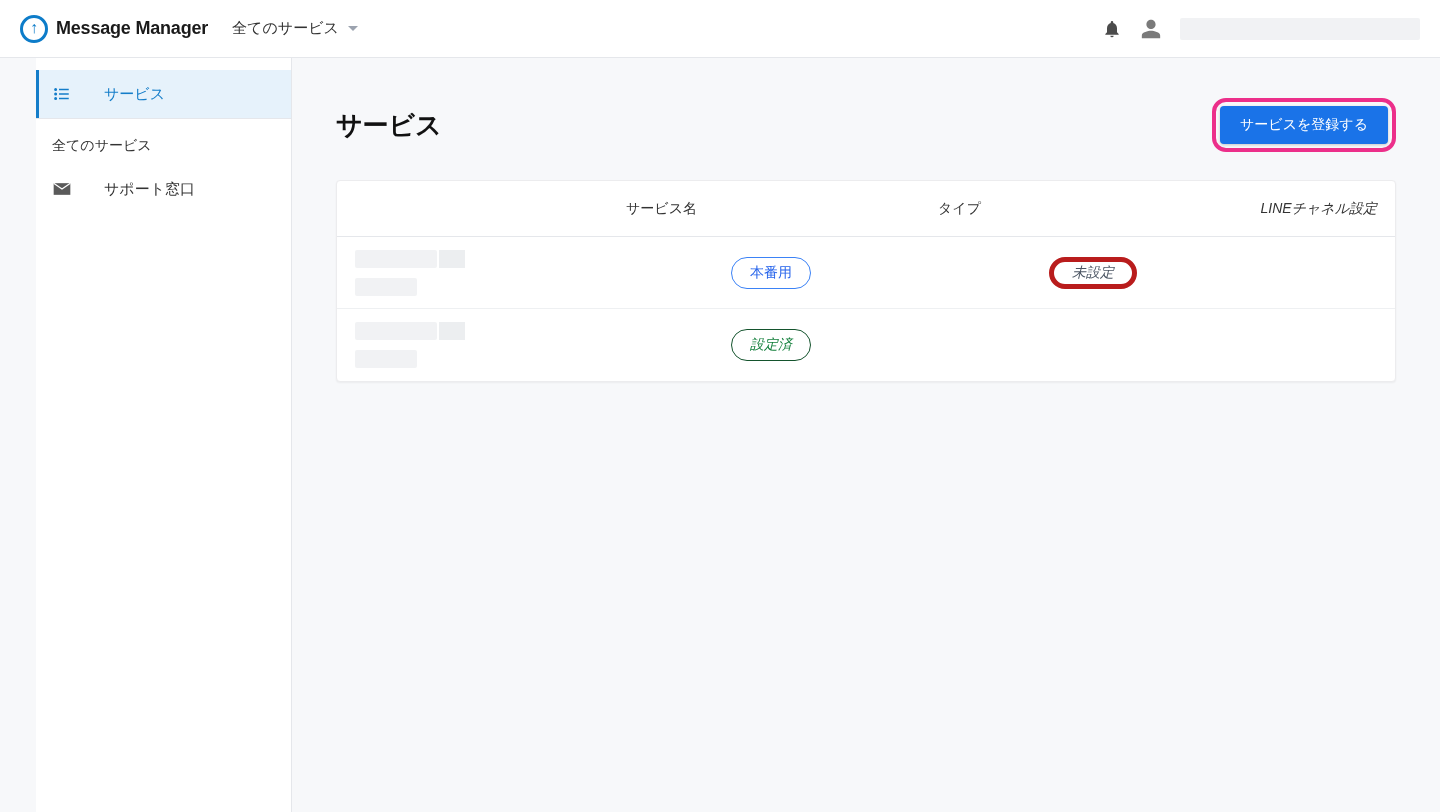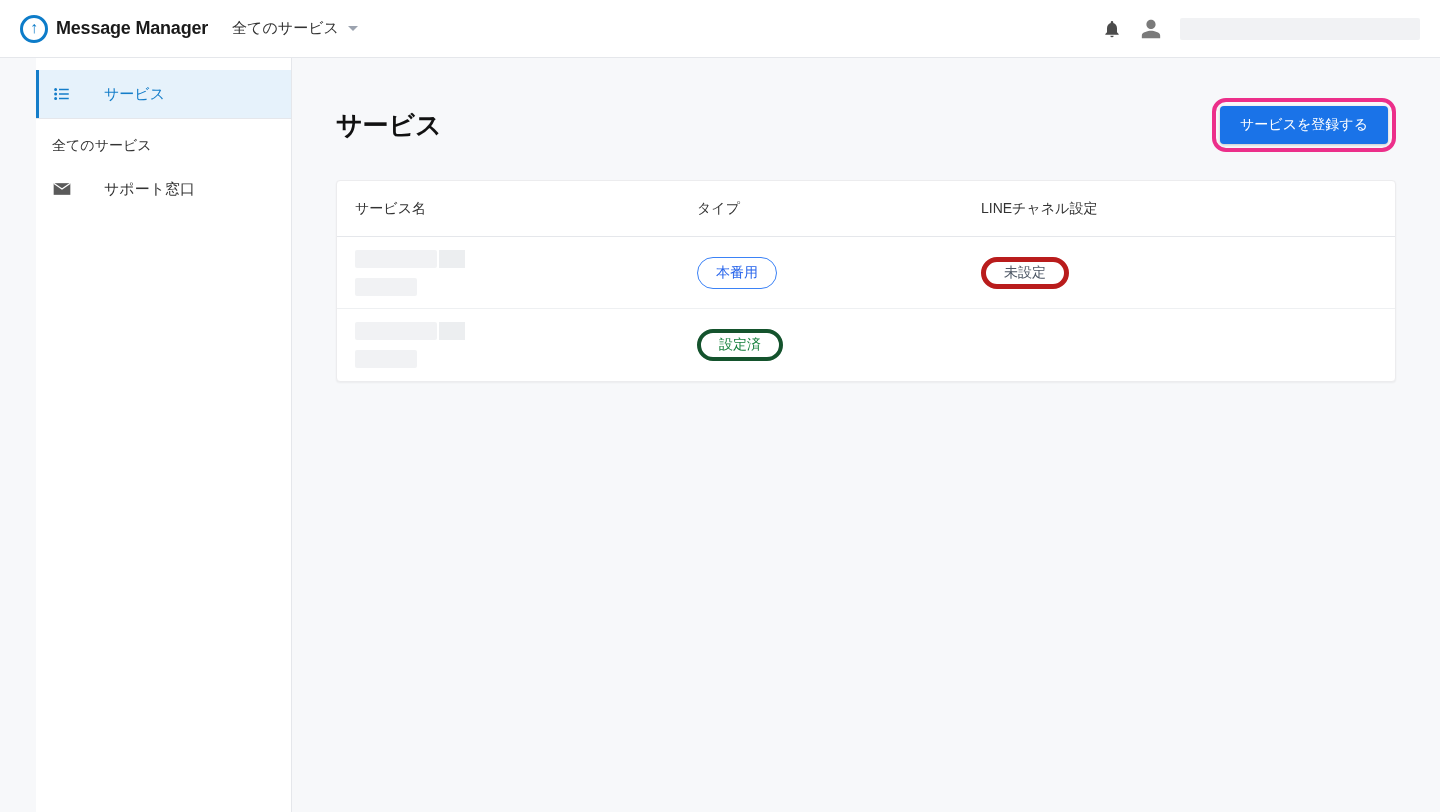--- a/index.html
+++ b/index.html
@@ -159,29 +159,31 @@
     display: flex;
     align-items: center;
     padding: 0 18px;
   }
   .table-head {
     height: 56px;
     border-bottom: 1px solid #e5e7eb;
     font-size: 14px;
     color: #333;
     font-weight: 500;
+    text-align: right;
   }
   .table-row {
     height: 72px;
     border-bottom: 1px solid #eef0f2;
+    gap: 34px;
   }
   .table-row:last-child { border-bottom: none; }
   .col-name { flex: 0 0 342px; }
   .col-type { flex: 0 0 284px; }
-  .col-status { flex: 1; }
+  .col-status { flex: 1; font-style: italic; }
 
   .redacted-block {
     display: inline-block;
     background: #f1f2f4;
     border-radius: 2px;
   }
   .redacted-a { width: 82px; height: 18px; }
   .redacted-b { width: 62px; height: 18px; margin-top: 6px; }
   .redacted-stack { display: flex; flex-direction: column; }
   .redacted-c { width: 26px; height: 18px; background: #eceef0; display:inline-block; vertical-align:top;}
@@ -191,21 +193,21 @@
     align-items: center;
     justify-content: center;
     height: 32px;
     padding: 0 18px;
     border-radius: 16px;
     font-size: 14px;
     background: #fff;
   }
   .pill-blue { border: 1px solid #3b82f6; color: #2563eb; }
   .pill-gray { border: 5px solid #b91c1c; color: #4b5563; }
-  .pill-green { border: 4px solid #14532d; color: #15803d; }
+  .pill-green { border: 1px solid #14532d; color: #15803d; }
 </style>
 </head>
 <body>
 
 <div class="header">
   <div class="logo-wrap">
     <span class="logo-circle">
       <span class="logo-inner">↑</span>
     </span>
     <span class="logo-text">Message Manager</span>

